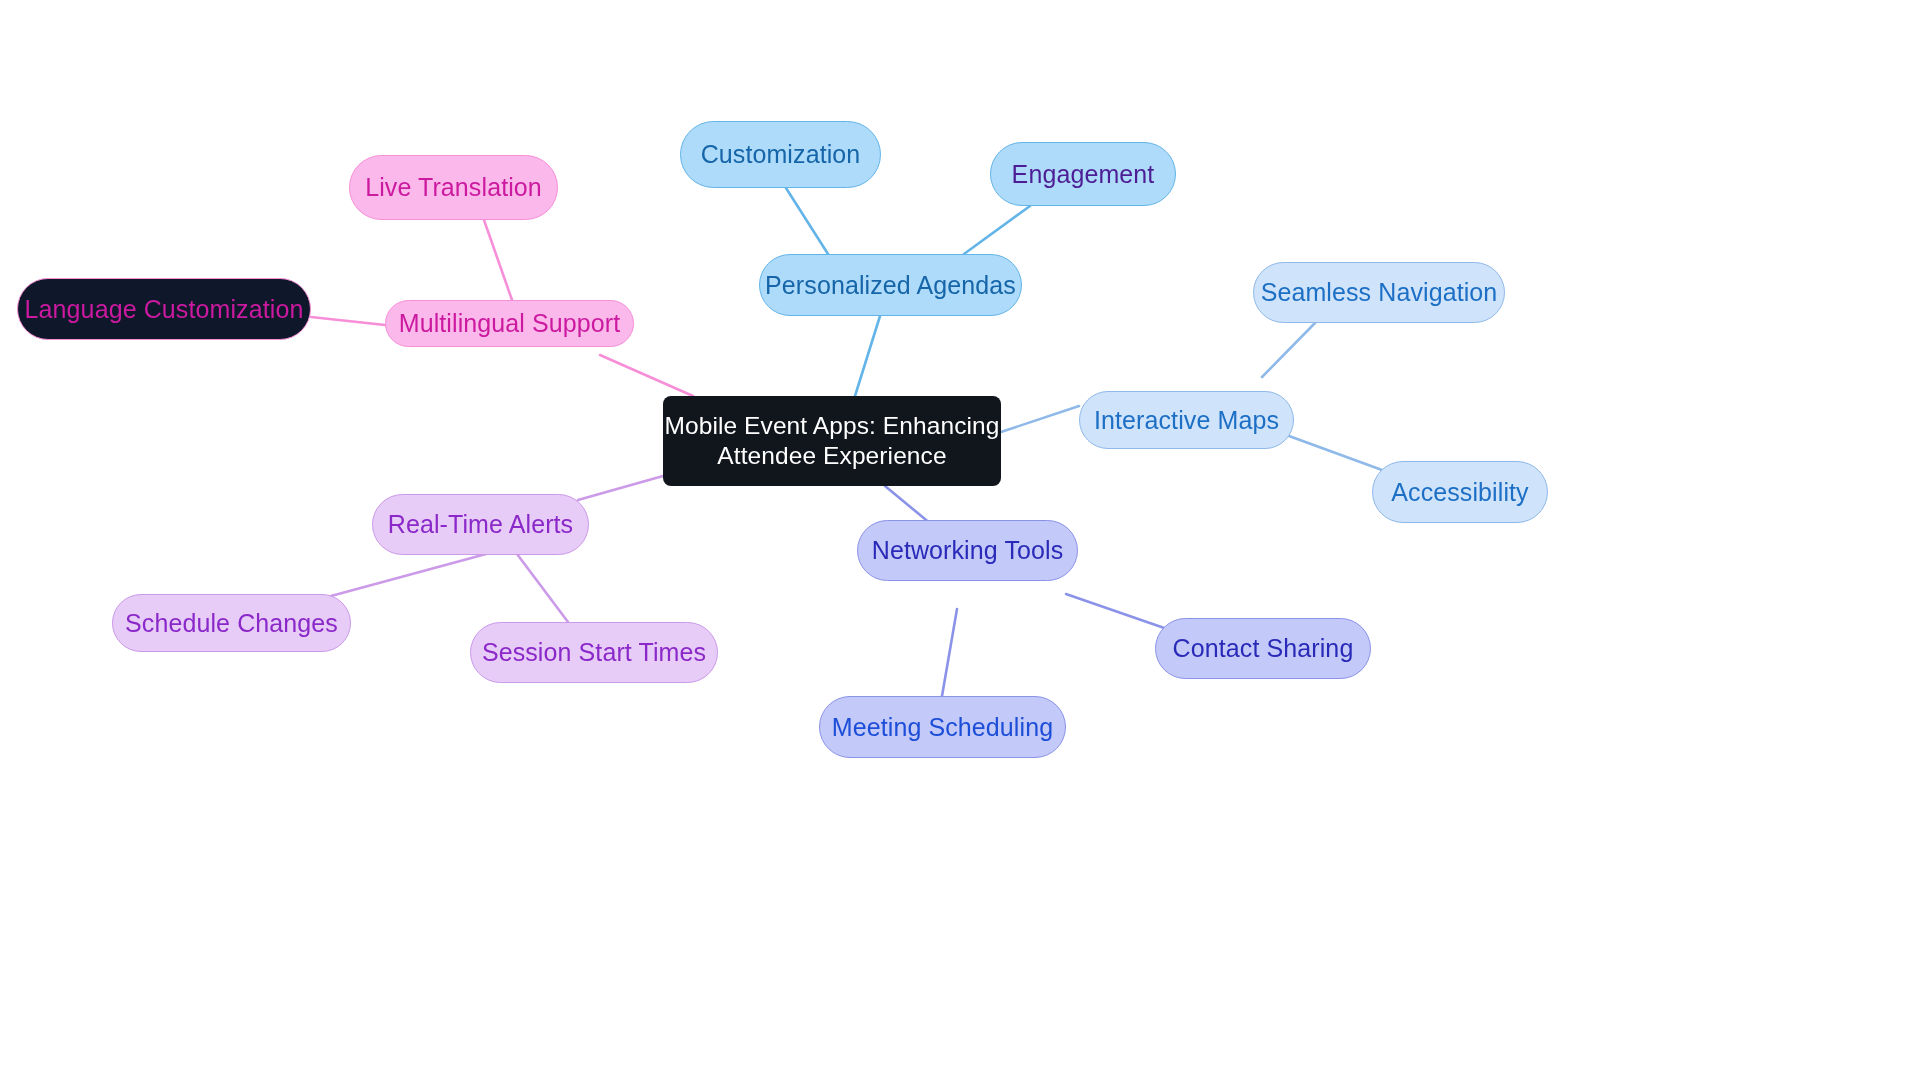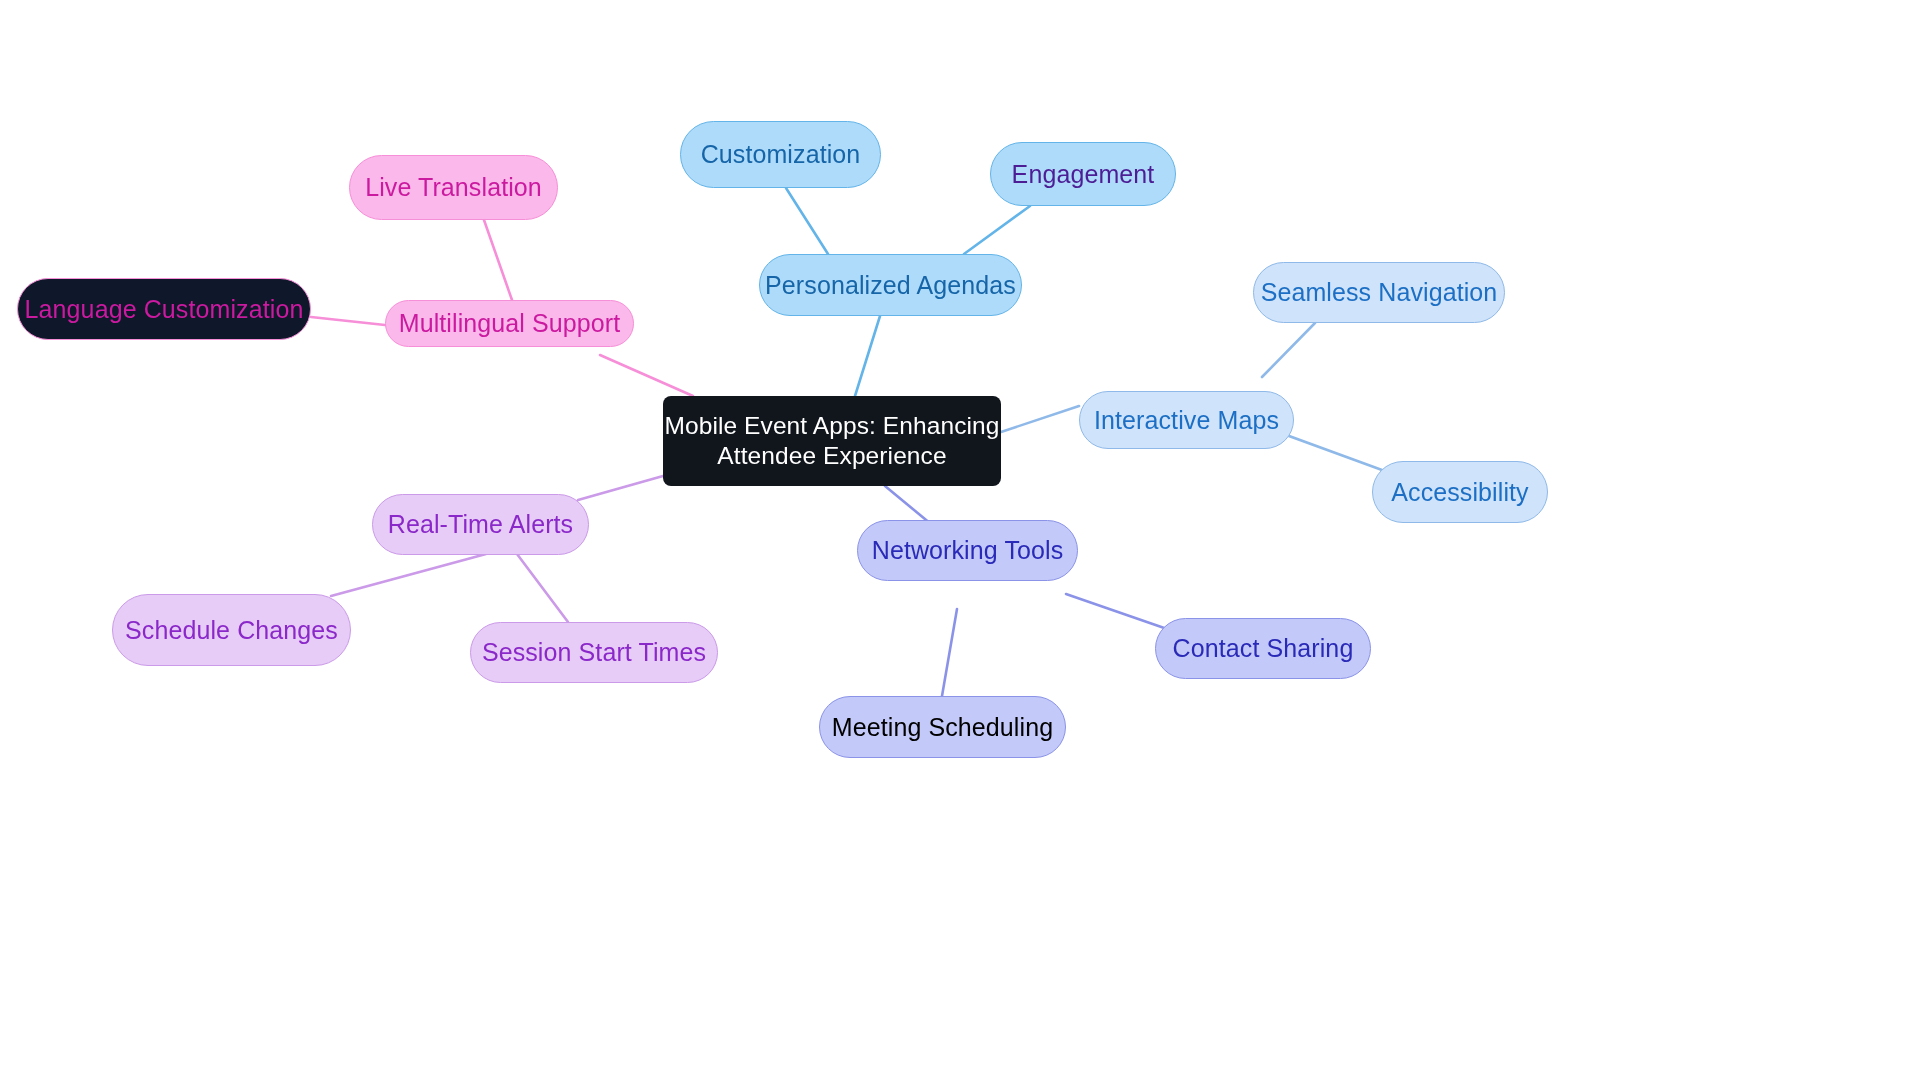--- a/index.html
+++ b/index.html
@@ -76,21 +76,21 @@
       <div class="node root" style="left: 663px; top: 396px; width: 338px; height: 90px; background: rgb(17, 22, 29); color: rgb(255, 255, 255); border-color: rgb(17, 22, 29);"><span>Mobile Event Apps: Enhancing
 Attendee Experience</span></div>
       <div class="node pill" style="left: 759px; top: 254px; width: 263px; height: 62px; background: rgb(174, 219, 250); color: rgb(21, 101, 168); border-color: rgb(99, 180, 232);"><span>Personalized Agendas</span></div>
       <div class="node pill" style="left: 680px; top: 121px; width: 201px; height: 67px; background: rgb(174, 219, 250); color: rgb(21, 101, 168); border-color: rgb(99, 180, 232);"><span>Customization</span></div>
       <div class="node pill" style="left: 990px; top: 142px; width: 186px; height: 64px; background: rgb(174, 219, 250); color: #4c1d95; border-color: rgb(99, 180, 232);"><span>Engagement</span></div>
       <div class="node pill" style="left: 1079px; top: 375px; width: 215px; height: 58px; background: rgb(207, 227, 251); color: rgb(28, 111, 196); border-color: rgb(143, 185, 232); margin-top: 16px;"><span>Interactive Maps</span></div>
       <div class="node pill" style="left: 1253px; top: 262px; width: 252px; height: 61px; background: rgb(207, 227, 251); color: rgb(28, 111, 196); border-color: rgb(143, 185, 232);"><span>Seamless Navigation</span></div>
       <div class="node pill" style="left: 1372px; top: 461px; width: 176px; height: 62px; background: rgb(207, 227, 251); color: rgb(28, 111, 196); border-color: rgb(143, 185, 232);"><span>Accessibility</span></div>
       <div class="node pill" style="left: 857px; top: 520px; width: 221px; height: 61px; background: rgb(195, 201, 248); color: rgb(42, 42, 184); border-color: rgb(139, 147, 232);"><span>Networking Tools</span></div>
       <div class="node pill" style="left: 1155px; top: 618px; width: 216px; height: 61px; background: rgb(195, 201, 248); color: rgb(42, 42, 184); border-color: rgb(139, 147, 232);"><span>Contact Sharing</span></div>
-      <div class="node pill" style="left: 819px; top: 696px; width: 247px; height: 62px; background: rgb(195, 201, 248); color: #000000; border-color: rgb(139, 147, 232);"><span>Meeting Scheduling</span></div>
+      <div class="node pill" style="left: 819px; top: 696px; width: 247px; height: 62px; background: rgb(195, 201, 248); color: #1d4ed8; border-color: rgb(139, 147, 232);"><span>Meeting Scheduling</span></div>
       <div class="node pill" style="left: 372px; top: 494px; width: 217px; height: 61px; background: rgb(231, 204, 247); color: rgb(139, 40, 201); border-color: rgb(203, 154, 232);"><span>Real-Time Alerts</span></div>
-      <div class="node pill" style="left: 112px; top: 594px; width: 239px; height: 72px; background: rgb(231, 204, 247); color: rgb(139, 40, 201); border-color: rgb(203, 154, 232);"><span>Schedule Changes</span></div>
+      <div class="node pill" style="left: 112px; top: 594px; width: 239px; height: 58px; background: rgb(231, 204, 247); color: rgb(139, 40, 201); border-color: rgb(203, 154, 232);"><span>Schedule Changes</span></div>
       <div class="node pill" style="left: 470px; top: 622px; width: 248px; height: 61px; background: rgb(231, 204, 247); color: rgb(139, 40, 201); border-color: rgb(203, 154, 232);"><span>Session Start Times</span></div>
       <div class="node pill" style="left: 385px; top: 300px; width: 249px; height: 47px; background: rgb(251, 184, 234); color: rgb(203, 26, 160); border-color: rgb(247, 142, 216);"><span>Multilingual Support</span></div>
       <div class="node pill" style="left: 349px; top: 155px; width: 209px; height: 65px; background: rgb(251, 184, 234); color: rgb(203, 26, 160); border-color: rgb(247, 142, 216);"><span>Live Translation</span></div>
       <div class="node pill" style="left: 17px; top: 278px; width: 294px; height: 62px; background: #0f172a; color: rgb(203, 26, 160); border-color: rgb(247, 142, 216); text-align: center;"><span>Language Customization</span></div>
     </div>
 </div>
 
 </body></html>

